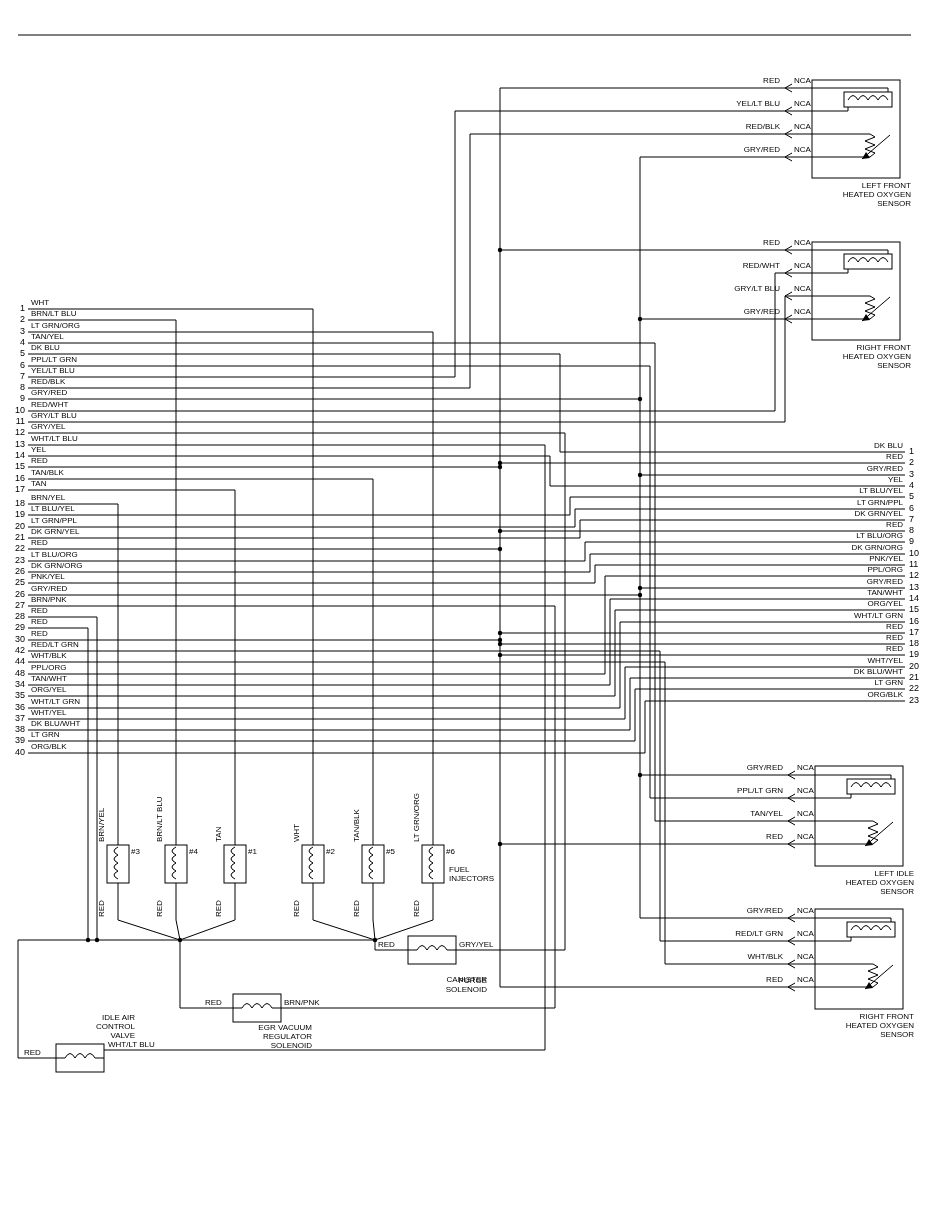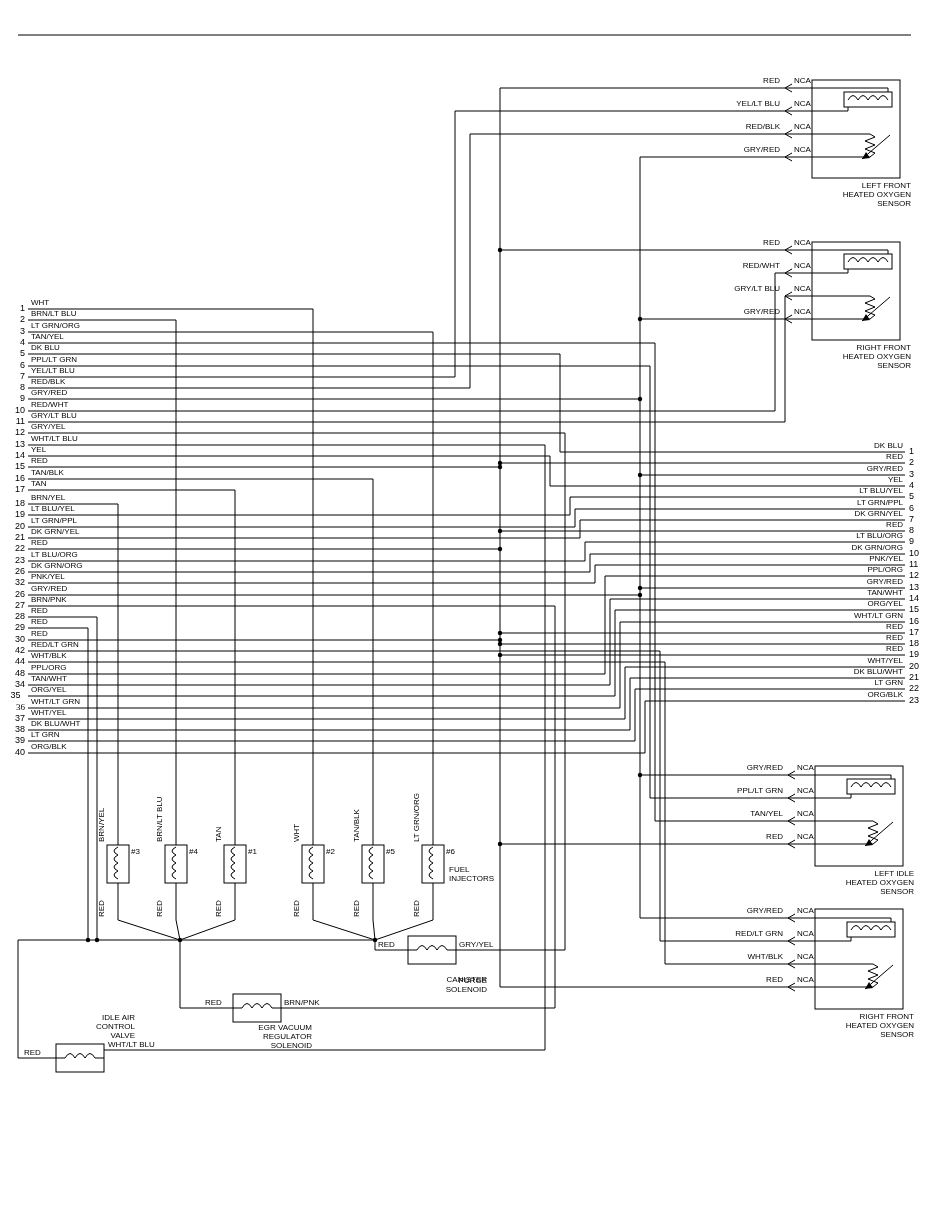--- a/index.html
+++ b/index.html
@@ -289,43 +289,43 @@
       <div class="lbl num rgt" style="left: 6px; top: 522px; width: 19px;">20</div>
       <div class="lbl" style="left: 31px; top: 517px;">LT GRN/PPL</div>
       <div class="lbl num rgt" style="left: 6px; top: 533px; width: 19px;">21</div>
       <div class="lbl" style="left: 31px; top: 528px;">DK GRN/YEL</div>
       <div class="lbl num rgt" style="left: 6px; top: 544px; width: 19px;">22</div>
       <div class="lbl" style="left: 31px; top: 539px;">RED</div>
       <div class="lbl num rgt" style="left: 6px; top: 556px; width: 19px;">23</div>
       <div class="lbl" style="left: 31px; top: 551px;">LT BLU/ORG</div>
       <div class="lbl num rgt" style="left: 6px; top: 567px; width: 19px;">26</div>
       <div class="lbl" style="left: 31px; top: 562px;">DK GRN/ORG</div>
-      <div class="lbl num rgt" style="left: 6px; top: 578px; width: 19px;">32</div>
+      <div class="lbl num rgt" style="left: 6px; top: 578px; width: 19px;">25</div>
       <div class="lbl" style="left: 31px; top: 573px;">PNK/YEL</div>
       <div class="lbl num rgt" style="left: 6px; top: 590px; width: 19px;">26</div>
       <div class="lbl" style="left: 31px; top: 585px;">GRY/RED</div>
       <div class="lbl num rgt" style="left: 6px; top: 601px; width: 19px;">27</div>
       <div class="lbl" style="left: 31px; top: 596px;">BRN/PNK</div>
       <div class="lbl num rgt" style="left: 6px; top: 612px; width: 19px;">28</div>
       <div class="lbl" style="left: 31px; top: 607px;">RED</div>
       <div class="lbl num rgt" style="left: 6px; top: 623px; width: 19px;">29</div>
       <div class="lbl" style="left: 31px; top: 618px;">RED</div>
       <div class="lbl num rgt" style="left: 6px; top: 635px; width: 19px;">30</div>
       <div class="lbl" style="left: 31px; top: 630px;">RED</div>
       <div class="lbl num rgt" style="left: 6px; top: 646px; width: 19px;">42</div>
       <div class="lbl" style="left: 31px; top: 641px;">RED/LT GRN</div>
       <div class="lbl num rgt" style="left: 6px; top: 657px; width: 19px;">44</div>
       <div class="lbl" style="left: 31px; top: 652px;">WHT/BLK</div>
       <div class="lbl num rgt" style="left: 6px; top: 669px; width: 19px;">48</div>
       <div class="lbl" style="left: 31px; top: 664px;">PPL/ORG</div>
       <div class="lbl num rgt" style="left: 6px; top: 680px; width: 19px;">34</div>
       <div class="lbl" style="left: 31px; top: 675px;">TAN/WHT</div>
-      <div class="lbl num rgt" style="left: 6px; top: 691px; width: 19px; text-align: center;">35</div>
+      <div class="lbl num rgt" style="left: 6px; top: 691px; width: 19px;">35</div>
       <div class="lbl" style="left: 31px; top: 686px;">ORG/YEL</div>
-      <div class="lbl num rgt" style="left: 6px; top: 703px; width: 19px; font-family: Liberation Serif, serif;">36</div>
+      <div class="lbl num rgt" style="left: 6px; top: 703px; width: 19px;">36</div>
       <div class="lbl" style="left: 31px; top: 698px;">WHT/LT GRN</div>
       <div class="lbl num rgt" style="left: 6px; top: 714px; width: 19px;">37</div>
       <div class="lbl" style="left: 31px; top: 709px;">WHT/YEL</div>
       <div class="lbl num rgt" style="left: 6px; top: 725px; width: 19px;">38</div>
       <div class="lbl" style="left: 31px; top: 720px;">DK BLU/WHT</div>
       <div class="lbl num rgt" style="left: 6px; top: 736px; width: 19px;">39</div>
       <div class="lbl" style="left: 31px; top: 731px;">LT GRN</div>
       <div class="lbl num rgt" style="left: 6px; top: 748px; width: 19px;">40</div>
       <div class="lbl" style="left: 31px; top: 743px;">ORG/BLK</div>
       <div class="lbl num" style="left: 909px; top: 447px;">1</div>

